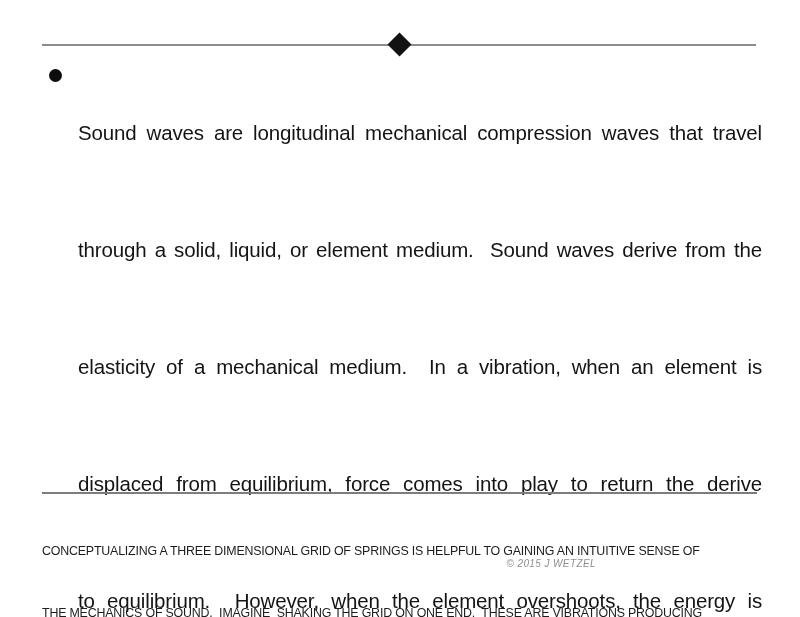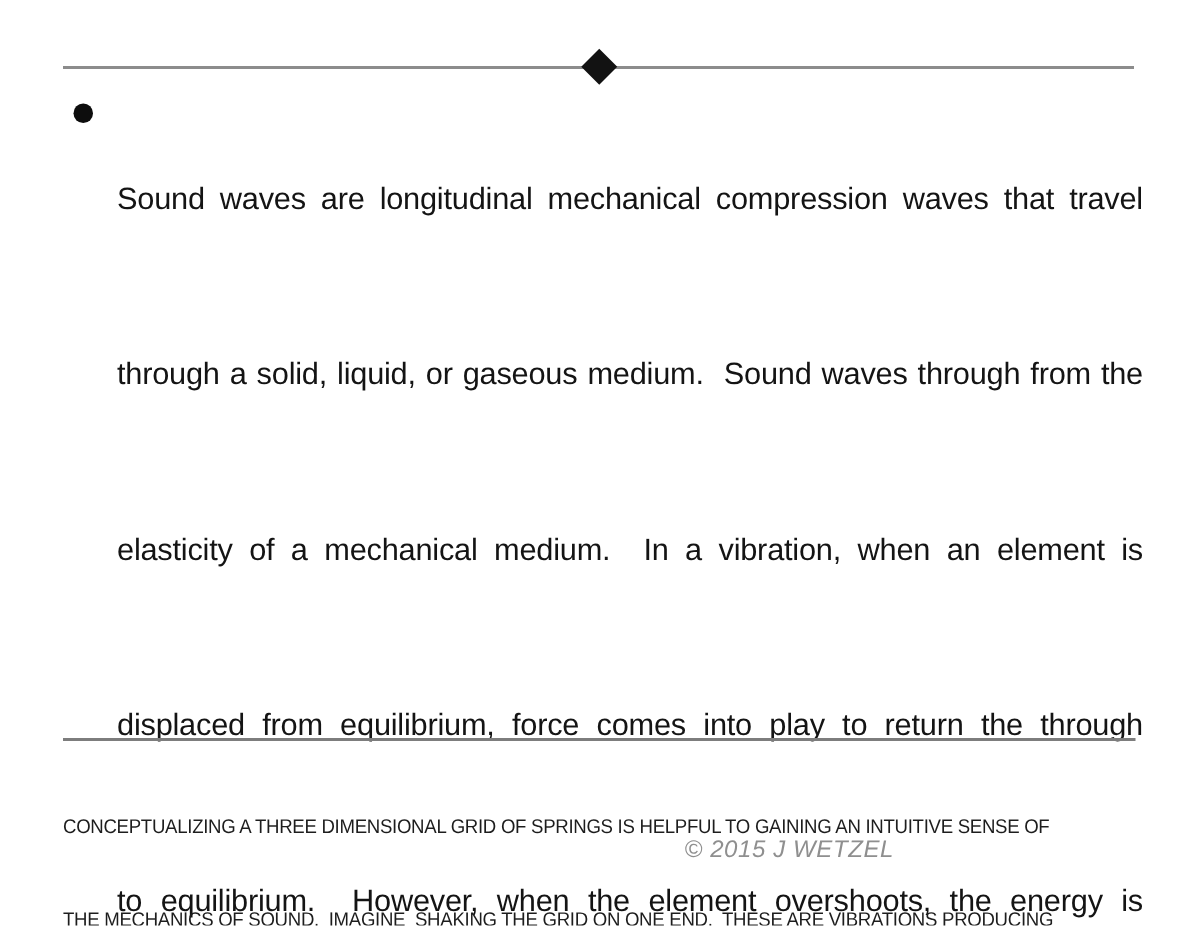--- a/index.html
+++ b/index.html
@@ -121,21 +121,21 @@
   }
   .caption .cln {
     display: block;
   }
 
   
   .copyright {
     position: absolute;
     right: 44px;
     top: 558px;
-    font-size: 16px;
+    font-size: 10px;
     font-style: italic;
     letter-spacing: 0.4px;
     color: #8f8f8f;
   }
 </style>
 </head>
 <body>
 
 <div class="slide">
 
@@ -143,23 +143,23 @@
     <div class="rule"></div>
     <div class="diamond"></div>
   </div>
 
   <div class="bullets">
 
     <div class="bullet-item">
       <span class="bullet-marker"></span>
       <div class="bullet-text">
         <span class="ln spread">Sound waves are longitudinal mechanical compression waves that travel</span>
-        <span class="ln spread">through a solid, liquid, or gaseous medium.  Sound waves through from the</span>
+        <span class="ln spread">through a solid, liquid, or element medium.  Sound waves derive from the</span>
         <span class="ln spread">elasticity of a mechanical medium.  In a vibration, when an element is</span>
-        <span class="ln spread">displaced from equilibrium, force comes into play to return the through</span>
+        <span class="ln spread">displaced from equilibrium, force comes into play to return the derive</span>
         <span class="ln spread">to equilibrium.  However, when the element overshoots, the energy is</span>
         
       </div>
     </div>
 
   </div>
 
   <div class="bottom-rule"></div>
 
   <div class="caption">

